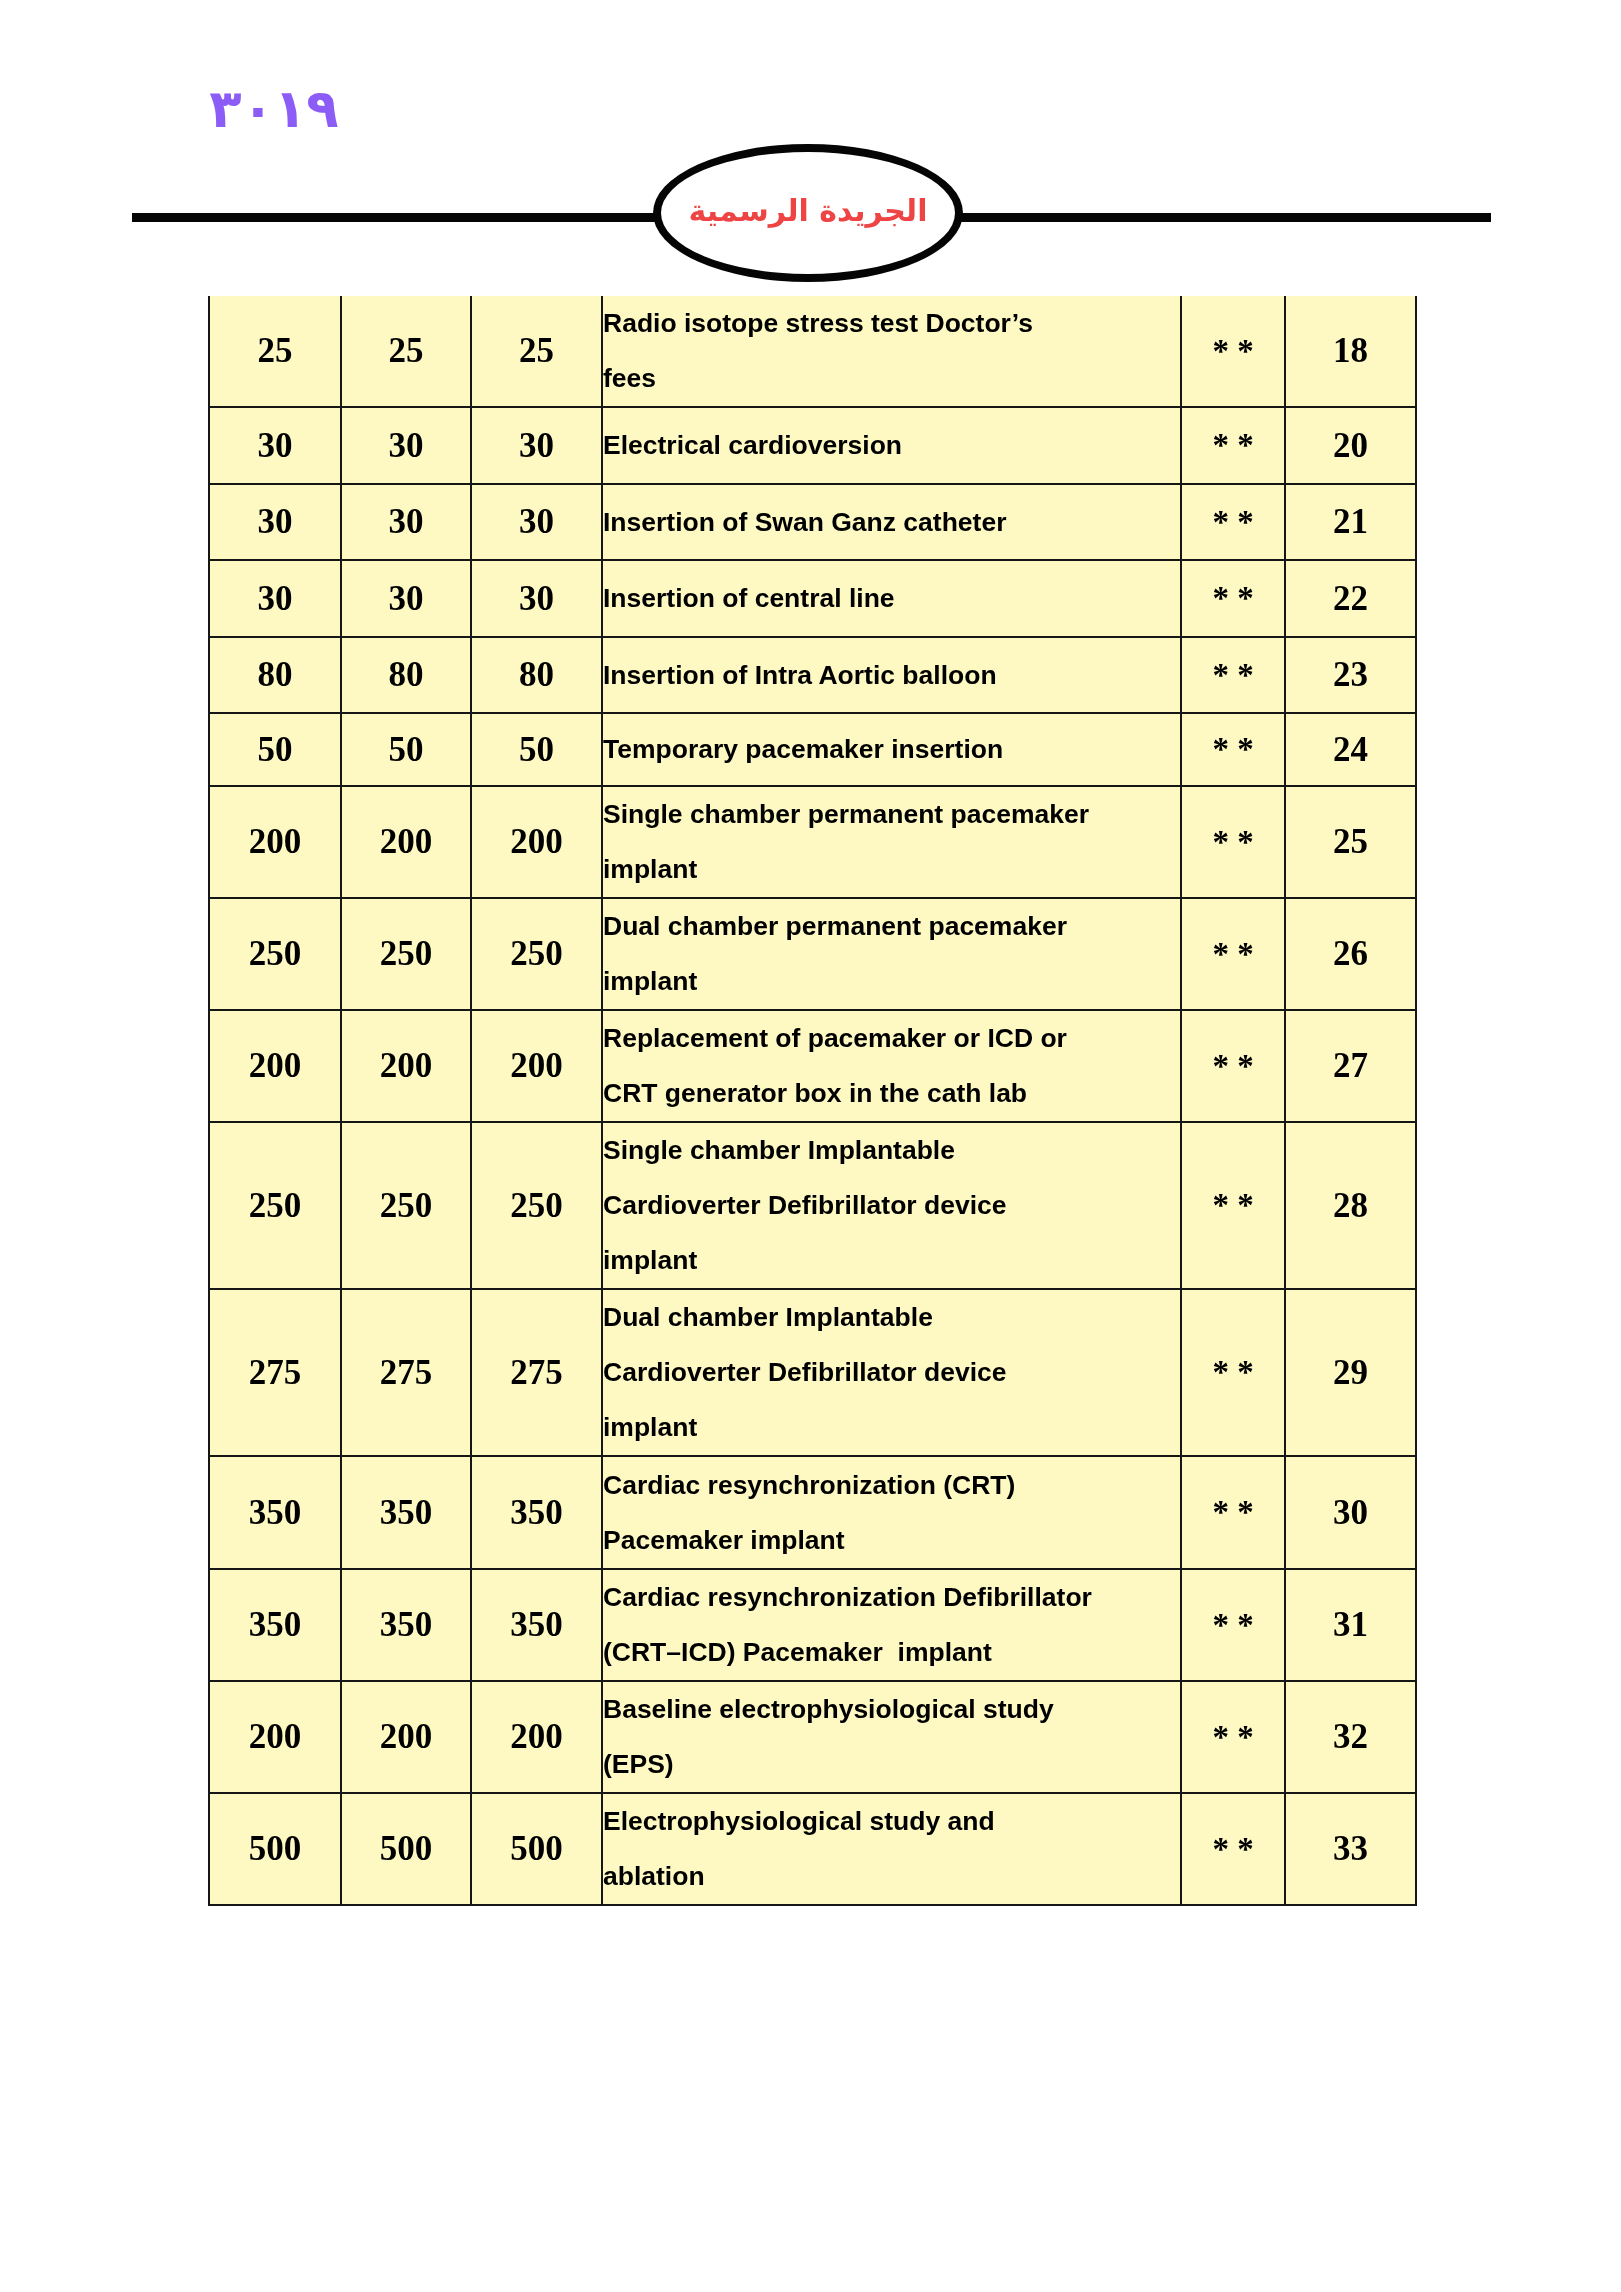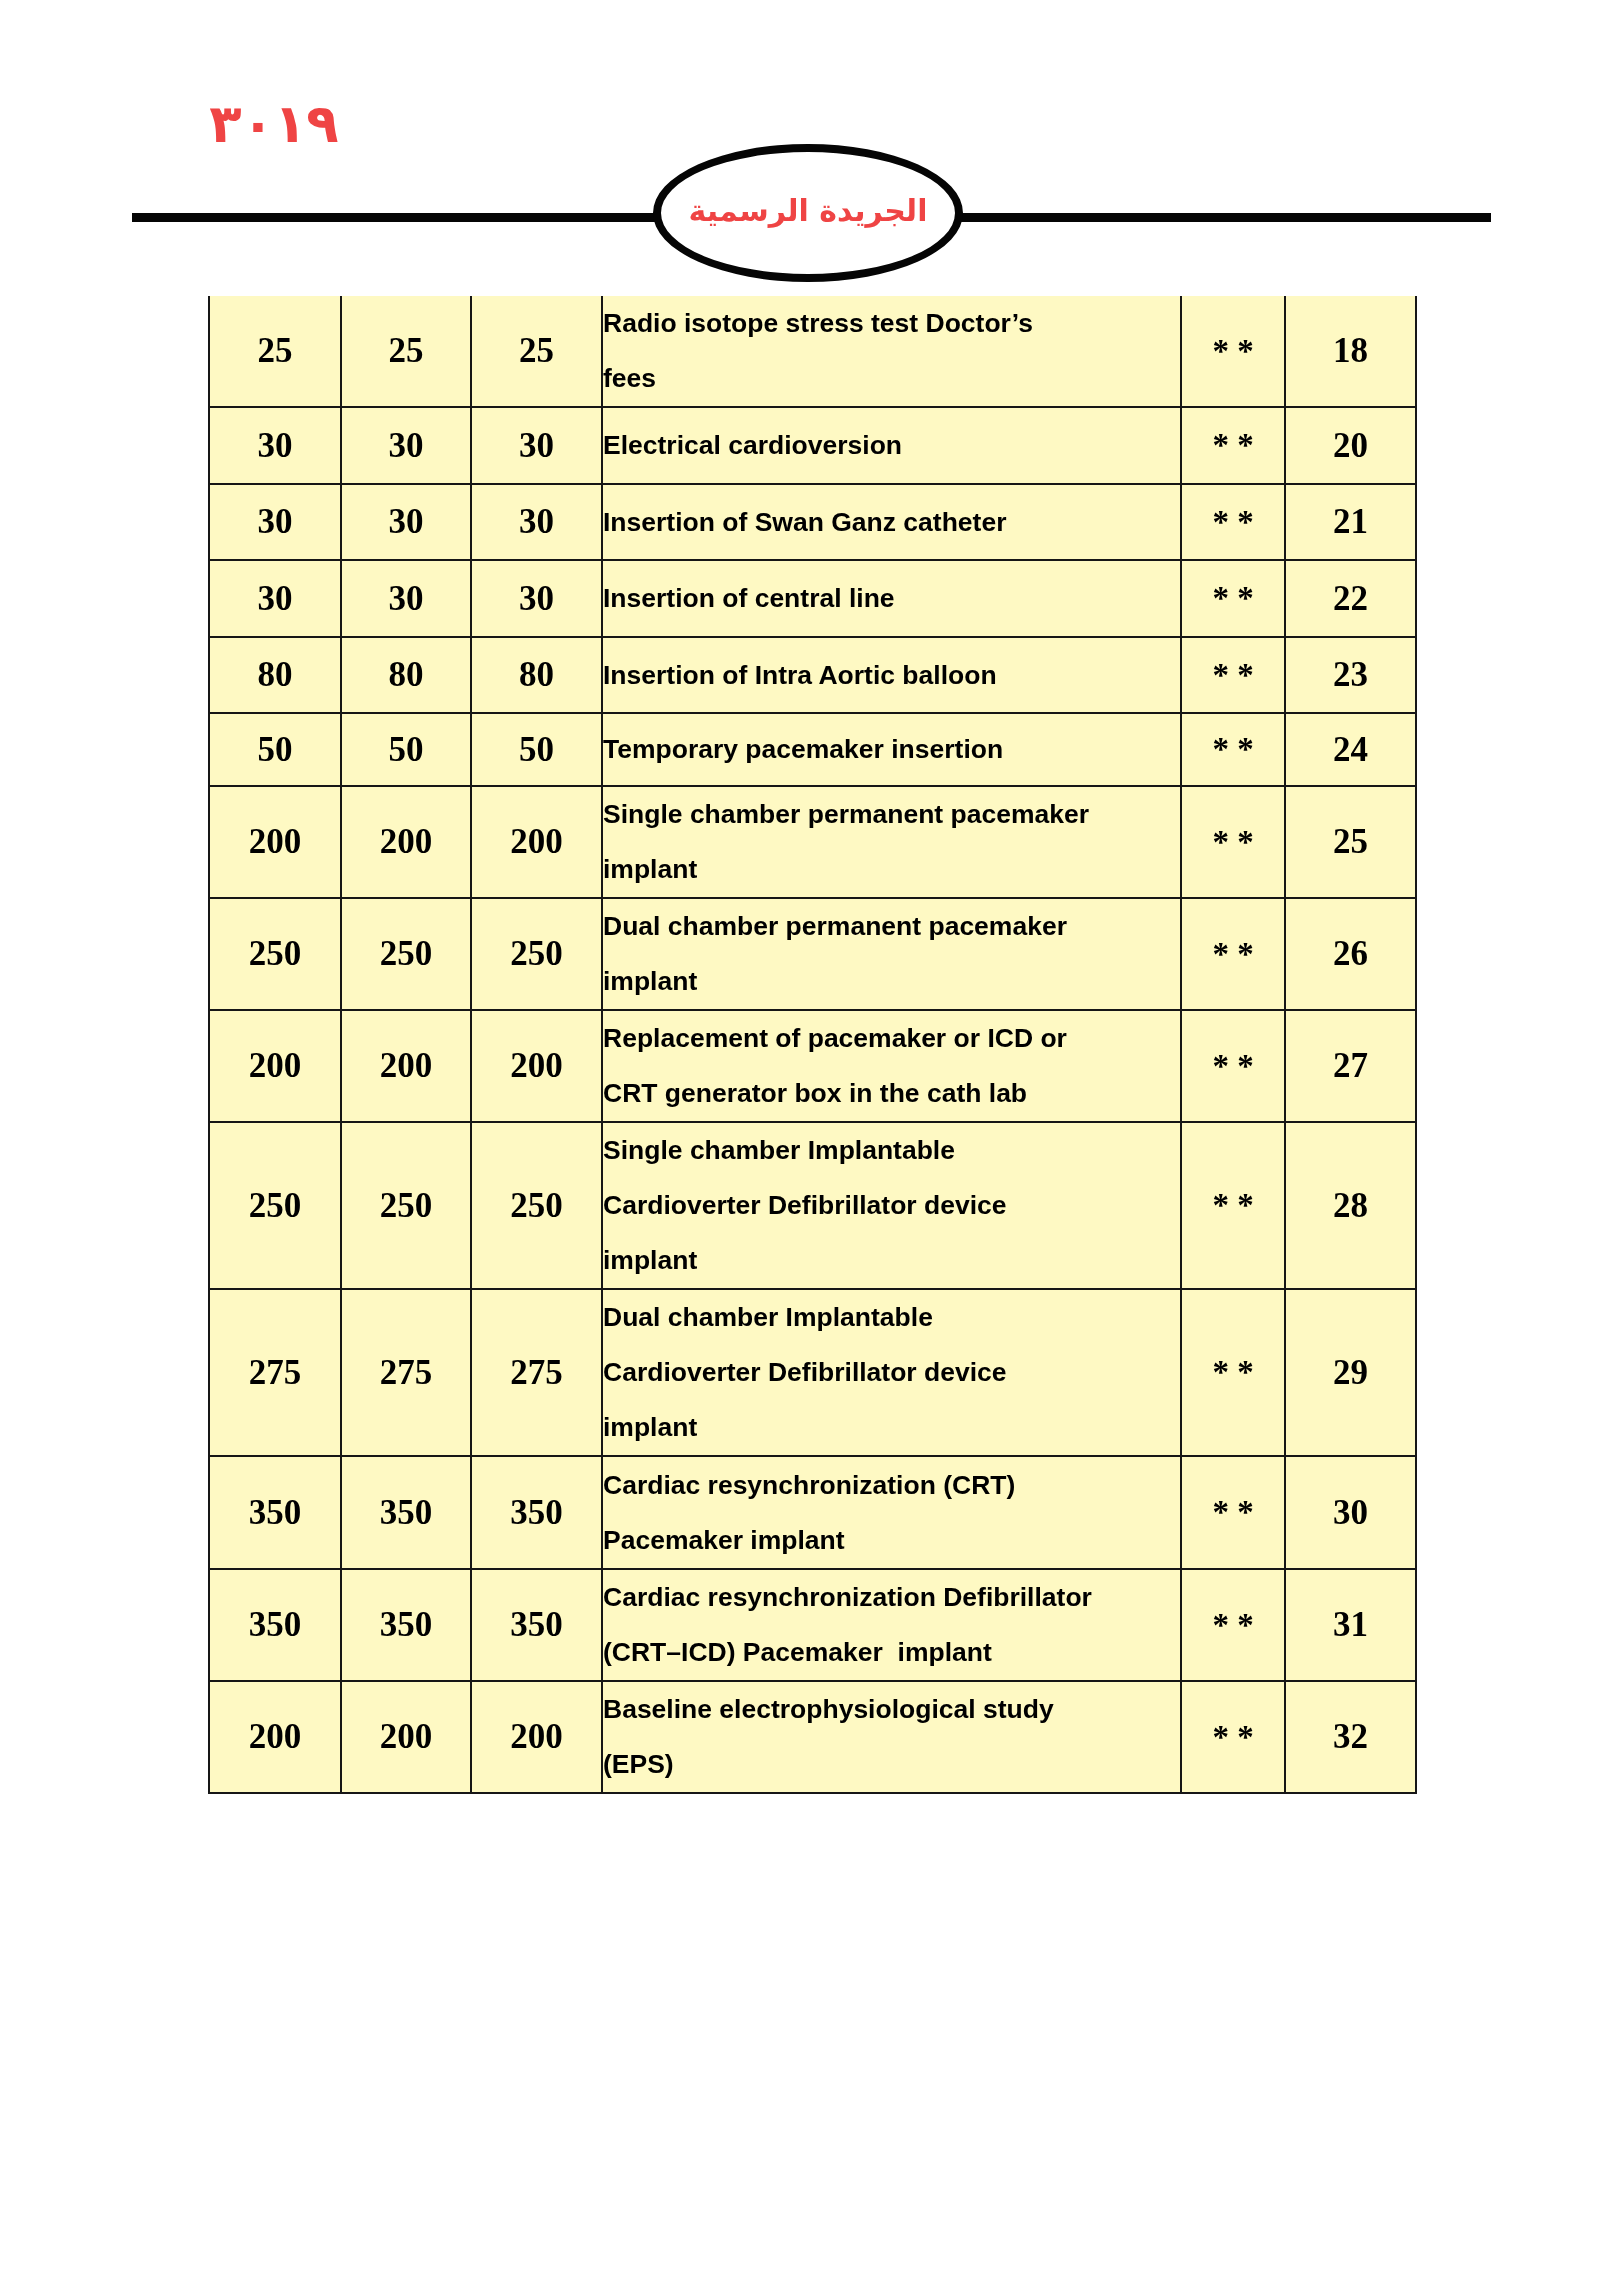--- a/index.html
+++ b/index.html
@@ -5,21 +5,21 @@
   html,body{margin:0;padding:0;}
   body{
     width:1621px;height:2293px;position:relative;background:#ffffff;color:#000;
     font-family:"Liberation Sans",sans-serif;overflow:hidden;
   }
   .page{position:absolute;left:0;top:0;width:1621px;height:2293px;background:#fff;}
 
   .page-number{
     position:absolute;left:178px;top:78px;width:192px;text-align:center;
     font-family:"DejaVu Sans",sans-serif;font-weight:bold;font-size:53px;
-    direction:rtl;letter-spacing:5.9px;color:#ef4444;margin-top:15px;
+    direction:rtl;letter-spacing:5.9px;color:#8b5cf6;
   }
   .header-rule{
     position:absolute;left:132px;top:213px;width:1359px;height:8.8px;background:#050505;
   }
   .header-oval{
     position:absolute;left:653px;top:144px;width:310px;height:138px;
     box-sizing:border-box;border:8.8px solid #050505;border-radius:50%;
     background:#fff;display:flex;align-items:center;justify-content:center;z-index:2;
   }
   .header-oval .banner-text{
@@ -194,17 +194,26 @@
         </tr>
         <tr style="height: 110px;">
           <td class="num-cell">200</td>
           <td class="num-cell">200</td>
           <td class="num-cell">200</td>
           <td class="desc-cell">Baseline electrophysiological study
 (EPS)</td>
           <td class="mark-cell">* *</td>
           <td class="rownum-cell">32</td>
         </tr>
+        <tr style="height: 111px;">
+          <td class="num-cell">500</td>
+          <td class="num-cell">500</td>
+          <td class="num-cell">500</td>
+          <td class="desc-cell">Electrophysiological study and
+ablation</td>
+          <td class="mark-cell">* *</td>
+          <td class="rownum-cell">33</td>
+        </tr>
       </tbody>
   </table>
 
 </div>
 
 
 </body></html>

